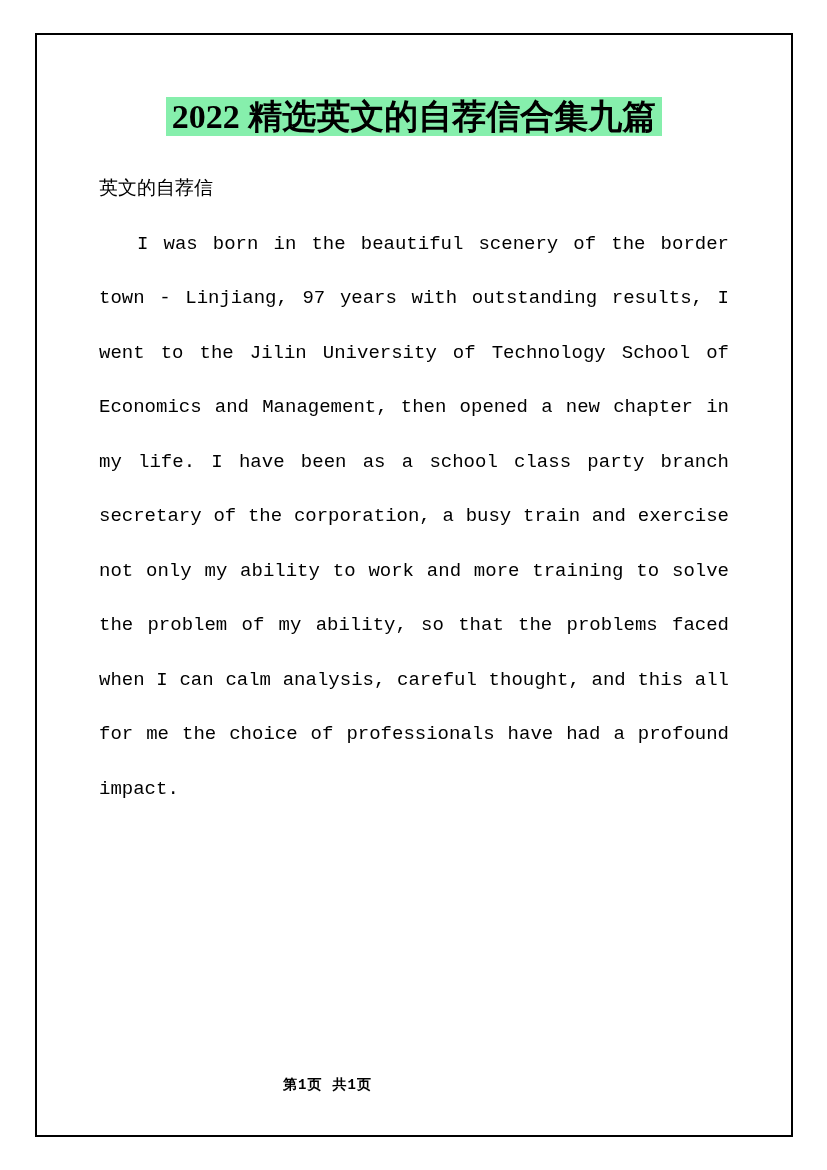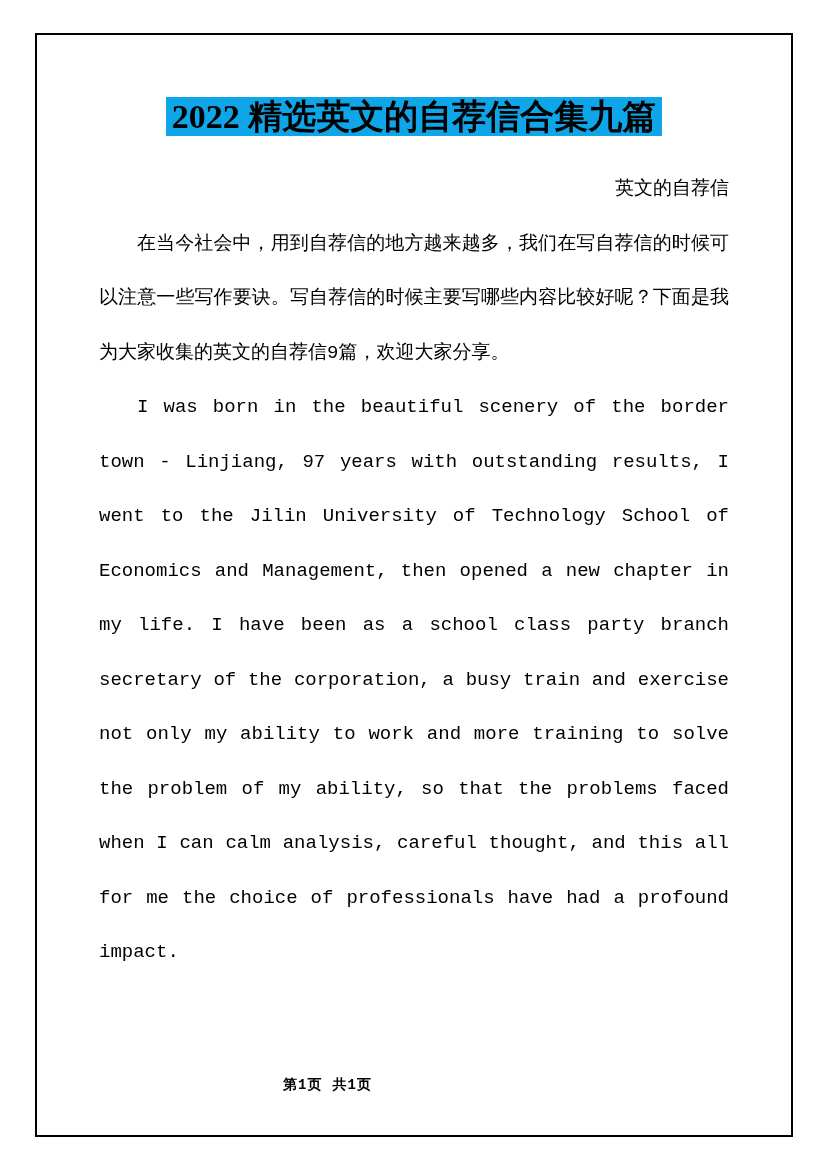--- a/index.html
+++ b/index.html
@@ -29,31 +29,30 @@
   }
   .doc-title {
     margin-top: 92px;
     text-align: center;
     font-size: 34px;
     font-weight: bold;
     line-height: 50px;
     font-family: "Liberation Serif", "DejaVu Serif", serif;
   }
   .doc-title .hl {
-    background: #0ea5e9;
+    background: #86efac;
     padding: 1px 6px;
   }
   .body-text {
     font-family: "Liberation Mono", "DejaVu Sans Mono", monospace;
     font-size: 19px;
     line-height: 54.5px;
   }
   .intro-label {
     margin-top: 20px;
-    text-align: right;
   }
   .para {
     text-align: justify;
     text-justify: inter-word;
     text-indent: 2em;
   }
   .section-heading {
     margin-top: 68px;
   }
   .footer {
@@ -73,20 +72,19 @@
 <body>
 
 <div class="page">
   <div class="page-frame"></div>
 
   <div class="content">
     <h1 class="doc-title"><span class="hl">2022 精选英文的自荐信合集九篇</span></h1>
 
     <div class="body-text intro-label">英文的自荐信</div>
 
-    <p class="body-text para">在当今社会中，用到自荐信的地方越来越多，我们在写自荐信的时候可以注意一些写作要诀。写自荐信的时候主要写哪些内容比较好呢？下面是我为大家收集的英文的自荐信9篇，欢迎大家分享。</p>
 
 
     <p class="body-text para">I was born in the beautiful scenery of the border town - Linjiang, 97 years with outstanding results, I went to the Jilin University of Technology School of Economics and Management, then opened a new chapter in my life. I have been as a school class party branch secretary of the corporation, a busy train and exercise not only my ability to work and more training to solve the problem of my ability, so that the problems faced when I can calm analysis, careful thought, and this all for me the choice of professionals have had a profound impact.</p>
   </div>
 
   <div class="footer"><span>第1页</span><span class="gap"></span><span>共1页</span></div>
 </div>
 
 </body></html>

